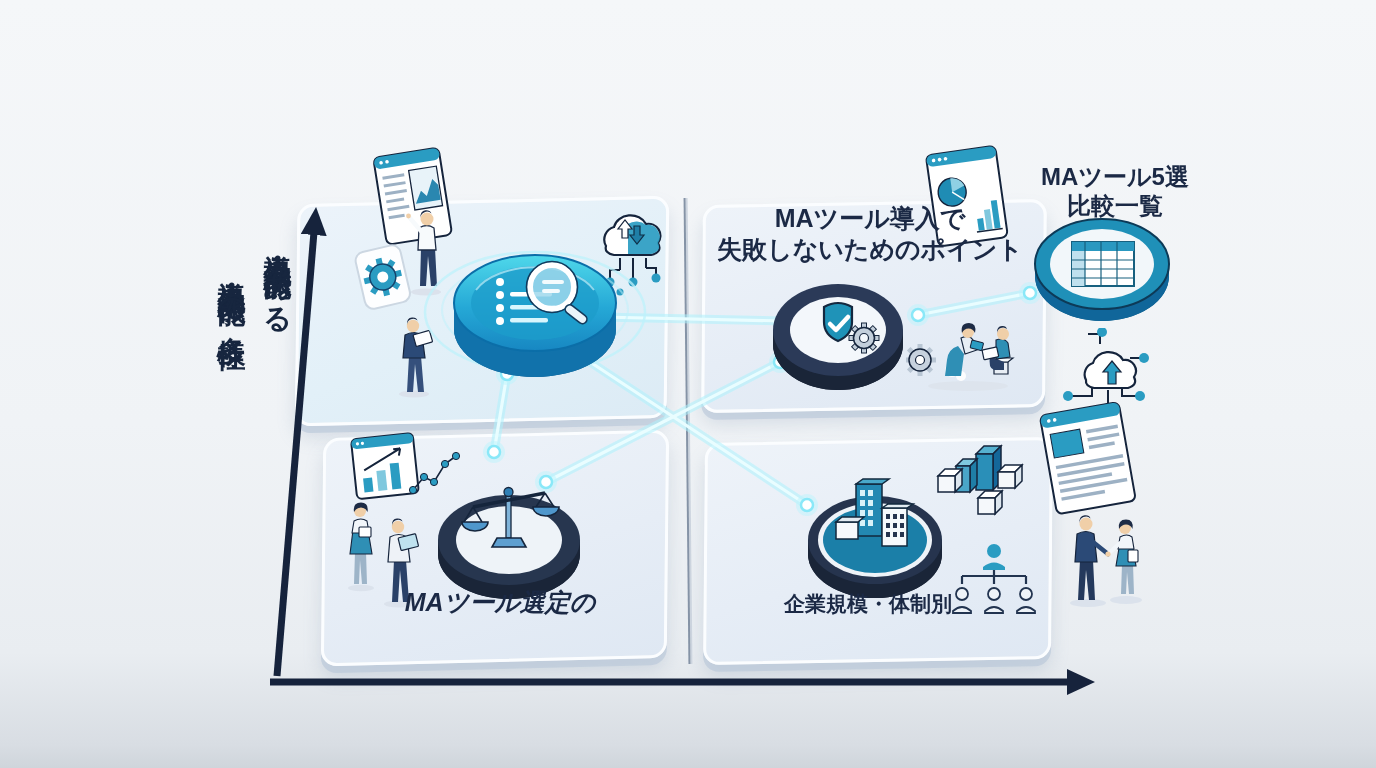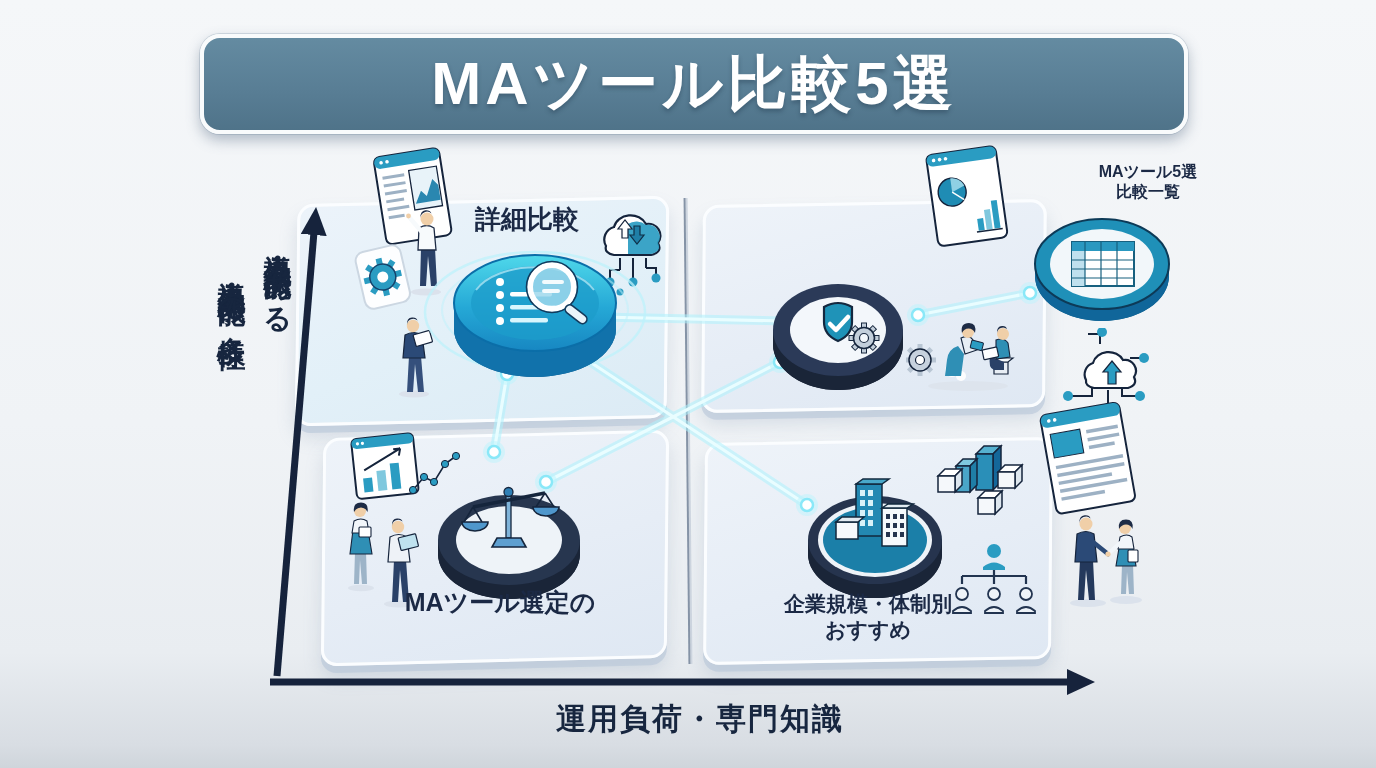--- a/index.html
+++ b/index.html
@@ -24,60 +24,56 @@
   .panel.tr{left:702px;top:202px;width:344px;height:208px;transform:rotate(-1deg) skewX(-1.5deg);}
   .panel.bl{left:322px;top:434px;width:346px;height:228px;transform:rotate(-1.4deg) skewX(-2deg);}
   .panel.br{left:704px;top:440px;width:348px;height:222px;transform:rotate(-1deg) skewX(-1.5deg);}
   .divider{position:absolute;left:686px;top:198px;width:2px;height:466px;
     background:#8593a6;box-shadow:2px 0 0 #ccd4de;transform:rotate(-.6deg);}
   
   .qlabel{position:absolute;text-align:center;color:#1b2945;font-weight:800;line-height:1.22;z-index:9;}
   .qlabel span{display:block;}
   .ql-tl{left:397px;top:204px;width:260px;font-size:26px;}
   .ql-tr{left:705px;top:203px;width:330px;font-size:25px;}
-  .ql-bl{left:370px;top:587px;width:260px;font-size:25px;}
+  .ql-bl{left:370px;top:587px;width:260px;font-size:25px;font-style:italic;}
   .ql-br{left:738px;top:591px;width:260px;font-size:21px;}
-  .ql-side{left:1068px;top:162px;width:160px;font-size:16px;}
+  .ql-side{left:1035px;top:162px;width:160px;font-size:24px;}
   .vlabel{position:absolute;writing-mode:vertical-rl;text-orientation:upright;
     color:#17263f;font-weight:800;font-size:28px;letter-spacing:3px;z-index:9;}
   .xlabel{position:absolute;left:480px;top:699px;width:440px;text-align:center;
     color:#17263f;font-weight:800;font-size:30px;letter-spacing:2px;z-index:9;}
   svg{display:block;}
   .deco{position:absolute;z-index:3;}
   .lines{position:absolute;left:0;top:0;z-index:5;pointer-events:none;}
   .disk{position:absolute;z-index:6;}
 </style>
 </head>
 <body>
 
 <div class="stage">
 
-  <div class="banner">
-    <span>MAツール比較5選</span>
-  </div>
 
   <div class="panel tl"></div>
   <div class="panel tr"></div>
   <div class="panel bl"></div>
   <div class="panel br"></div>
   <div class="divider"></div>
 
   <svg class="abs" width="1376" height="768" style="left:0;top:0;z-index:4;pointer-events:none;">
     <defs>
       <marker id="ah" markerUnits="userSpaceOnUse" markerWidth="30" markerHeight="26" refX="3" refY="13" orient="auto">
         <path d="M0,0 L28,13 L0,26 z" fill="#16233c"></path>
       </marker>
     </defs>
     <line x1="277" y1="676" x2="314" y2="232" stroke="#16233c" stroke-width="7" marker-end="url(#ah)"></line>
     <line x1="270" y1="682" x2="1070" y2="682" stroke="#16233c" stroke-width="7" marker-end="url(#ah)"></line>
   </svg>
 
   <div class="vlabel" style="left:212px;top:258px;">導入効果・機能の多様性</div>
   <div class="vlabel" style="left:258px;top:231px;">導入効果・機能ある</div>
-  <div class="xlabel">運用負荷・専門知識</div>
 
   <svg class="deco" style="left:378px;top:150px;transform:rotate(-9deg);" width="72" height="96" viewBox="0 0 72 96">
     <rect x="2" y="2" width="66" height="88" rx="6" fill="#ffffff" stroke="#15243c" stroke-width="2"></rect>
     <rect x="2" y="2" width="66" height="12" rx="6" fill="#2a9cc2"></rect>
     <circle cx="9" cy="8" r="1.8" fill="#fff"></circle>
       <circle cx="15" cy="8" r="1.8" fill="#fff"></circle>
     <rect x="8" y="22" width="22" height="3" fill="#9db1c4"></rect>
       <rect x="8" y="30" width="22" height="3" fill="#9db1c4"></rect>
     <rect x="8" y="38" width="22" height="3" fill="#9db1c4"></rect>
       <rect x="8" y="46" width="18" height="3" fill="#9db1c4"></rect>
@@ -463,27 +459,29 @@
     <ellipse cx="72" cy="52" rx="52" ry="35" fill="#f2f7fa"></ellipse>
     <g>
       <rect x="42" y="30" width="62" height="44" fill="#ffffff" stroke="#17607f" stroke-width="2"></rect>
       <rect x="42" y="30" width="62" height="9" fill="#2a98c0"></rect>
       <rect x="42" y="39" width="13" height="35" fill="#bfe0ee"></rect>
       <path d="M55,30 v44 M71,30 v44 M87,30 v44 M42,48 h62 M42,57 h62 M42,66 h62" stroke="#17607f" stroke-width="1.2" fill="none"></path>
     </g>
   </svg>
 
   <div class="qlabel ql-tl">
-    <span>詳細比較</span>
+  </div>
+  <div class="qlabel ql-tr">
+    <span>MAツール導入で</span>
+    <span>失敗しないためのポイント</span>
   </div>
   <div class="qlabel ql-bl">
     <span>MAツール選定の</span>
   </div>
   <div class="qlabel ql-br">
     <span>企業規模・体制別</span>
-    <span>おすすめ</span>
   </div>
   <div class="qlabel ql-side">
     <span>MAツール5選</span>
     <span>比較一覧</span>
   </div>
 
 </div>
 
 </body></html>

